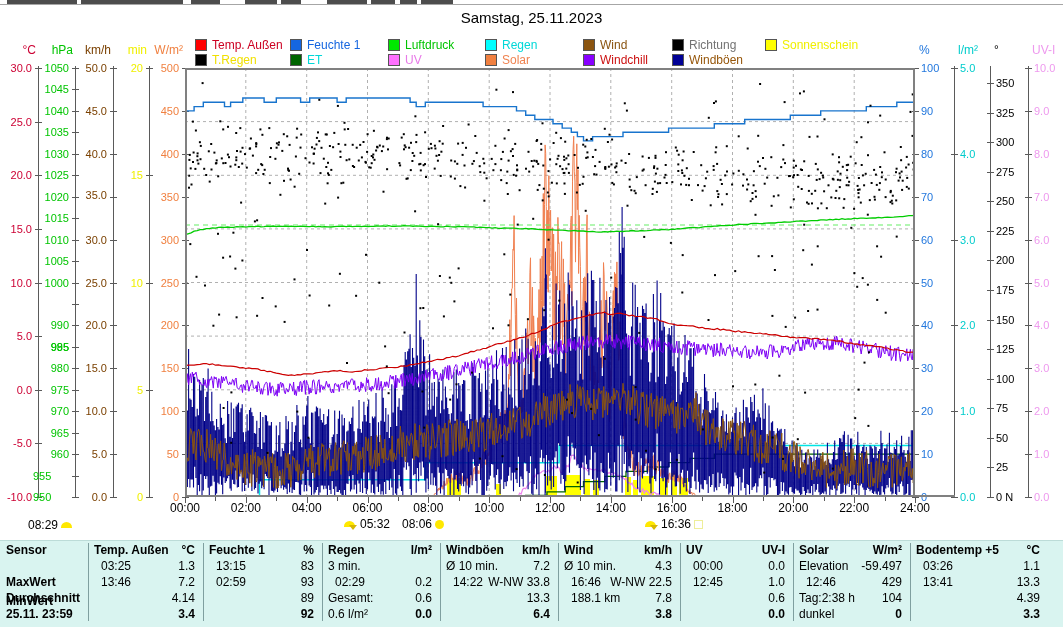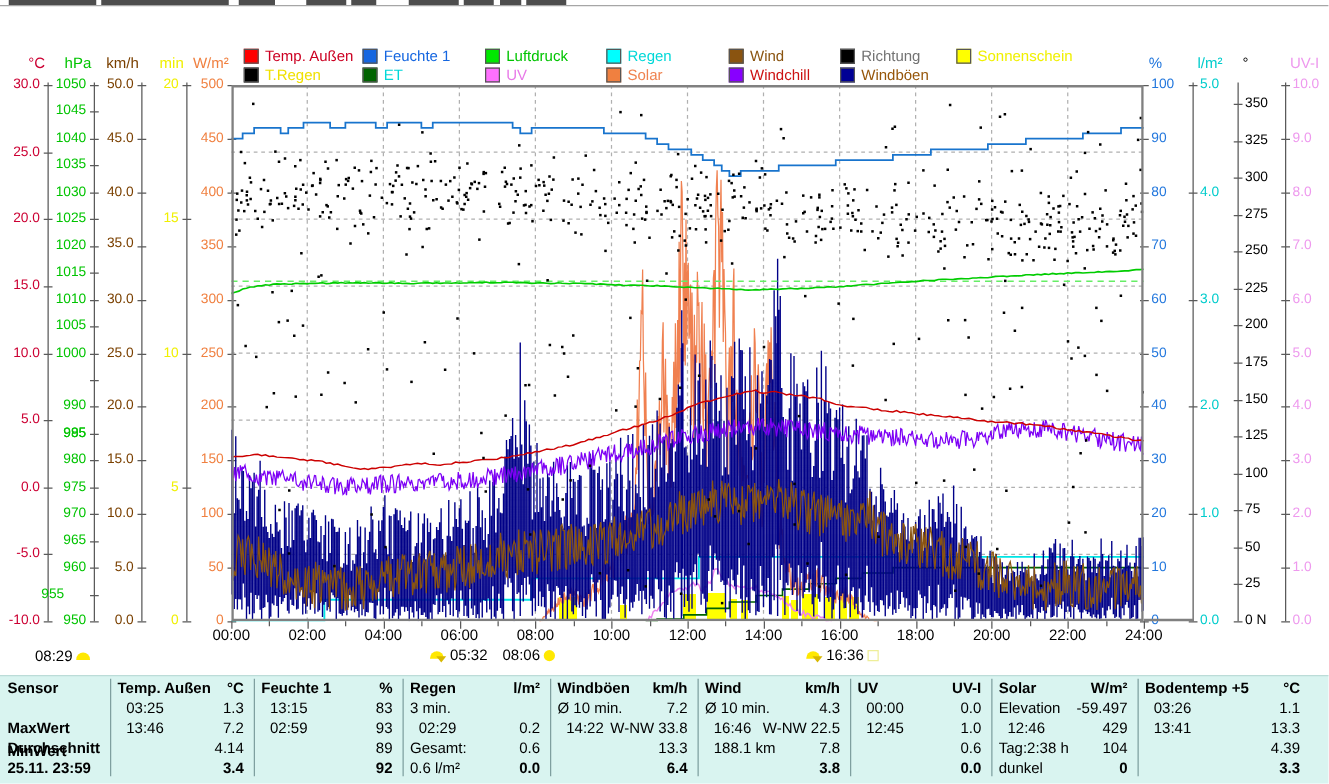--- a/index.html
+++ b/index.html
@@ -40,20 +40,21 @@
       <div class="seg" style="left: 81px; width: 102px;"></div>
       <div class="seg" style="left: 191px; width: 29px;"></div>
       <div class="seg" style="left: 245px; width: 32px;"></div>
       <div class="seg" style="left: 281px; width: 20px;"></div>
       <div class="seg" style="left: 327px; width: 40px;"></div>
       <div class="seg" style="left: 371px; width: 24px;"></div>
       <div class="seg" style="left: 400px; width: 17px;"></div>
       <div class="seg" style="left: 421px; width: 32px;"></div>
     </div>
   <div id="topline"></div>
+  <div id="title">Samstag, 25.11.2023</div>
 
   <div id="legend">
       <div class="lg-item" style="left: 195px; top: 39px;">
         <span class="lg-sq" style="background: rgb(255, 0, 0);"></span>
         <span style="color: rgb(204, 0, 34);">Temp. Außen</span>
       </div>
       <div class="lg-item" style="left: 290px; top: 39px;">
         <span class="lg-sq" style="background: rgb(21, 102, 224);"></span>
         <span style="color: rgb(21, 102, 224);">Feuchte 1</span>
       </div>
@@ -159,21 +160,21 @@
       <div class="ax-lab" style="color: rgb(0, 196, 0); top: 389.75px; left: 33px; width: 36px; text-align: right;">975</div>
       <div class="ax-tick" style="left: 72px; width: 7px; top: 411px;"></div>
       <div class="ax-lab" style="color: rgb(0, 196, 0); top: 411.2px; left: 33px; width: 36px; text-align: right;">970</div>
       <div class="ax-tick" style="left: 72px; width: 7px; top: 433px;"></div>
       <div class="ax-lab" style="color: rgb(0, 196, 0); top: 432.65px; left: 33px; width: 36px; text-align: right;">965</div>
       <div class="ax-tick" style="left: 72px; width: 7px; top: 454px;"></div>
       <div class="ax-lab" style="color: rgb(0, 196, 0); top: 454.1px; left: 33px; width: 36px; text-align: right;">960</div>
       <div class="ax-tick" style="left: 72px; width: 7px; top: 476px;"></div>
       <div class="ax-lab" style="color: rgb(0, 196, 0); top: 475.55px; left: 33px; width: 36px; text-align: left;">955</div>
       <div class="ax-tick" style="left: 72px; width: 7px; top: 497px;"></div>
-      <div class="ax-lab" style="color: rgb(0, 196, 0); top: 497px; left: 33px; width: 36px; text-align: right;">950</div>
+      <div class="ax-lab" style="color: rgb(0, 196, 0); top: 497px; left: 33px; width: 36px; ">950</div>
       <div class="ax-unit" style="color: rgb(122, 64, 0); left: 67px; width: 44px; text-align: right;">km/h</div>
       <div class="ax-line" style="left: 113px; top: 66px; height: 431px;"></div>
       <div class="ax-tick" style="left: 110px; width: 7px; top: 68px;"></div>
       <div class="ax-lab" style="color: rgb(122, 64, 0); top: 68px; left: 71px; width: 36px; text-align: right;">50.0</div>
       <div class="ax-tick" style="left: 110px; width: 7px; top: 111px;"></div>
       <div class="ax-lab" style="color: rgb(122, 64, 0); top: 110.9px; left: 71px; width: 36px; text-align: right;">45.0</div>
       <div class="ax-tick" style="left: 110px; width: 7px; top: 154px;"></div>
       <div class="ax-lab" style="color: rgb(122, 64, 0); top: 153.8px; left: 71px; width: 36px; text-align: right;">40.0</div>
       <div class="ax-tick" style="left: 110px; width: 7px; top: 197px;"></div>
       <div class="ax-lab" style="color: rgb(122, 64, 0); top: 195px; left: 71px; width: 36px; text-align: right;">35.0</div>

